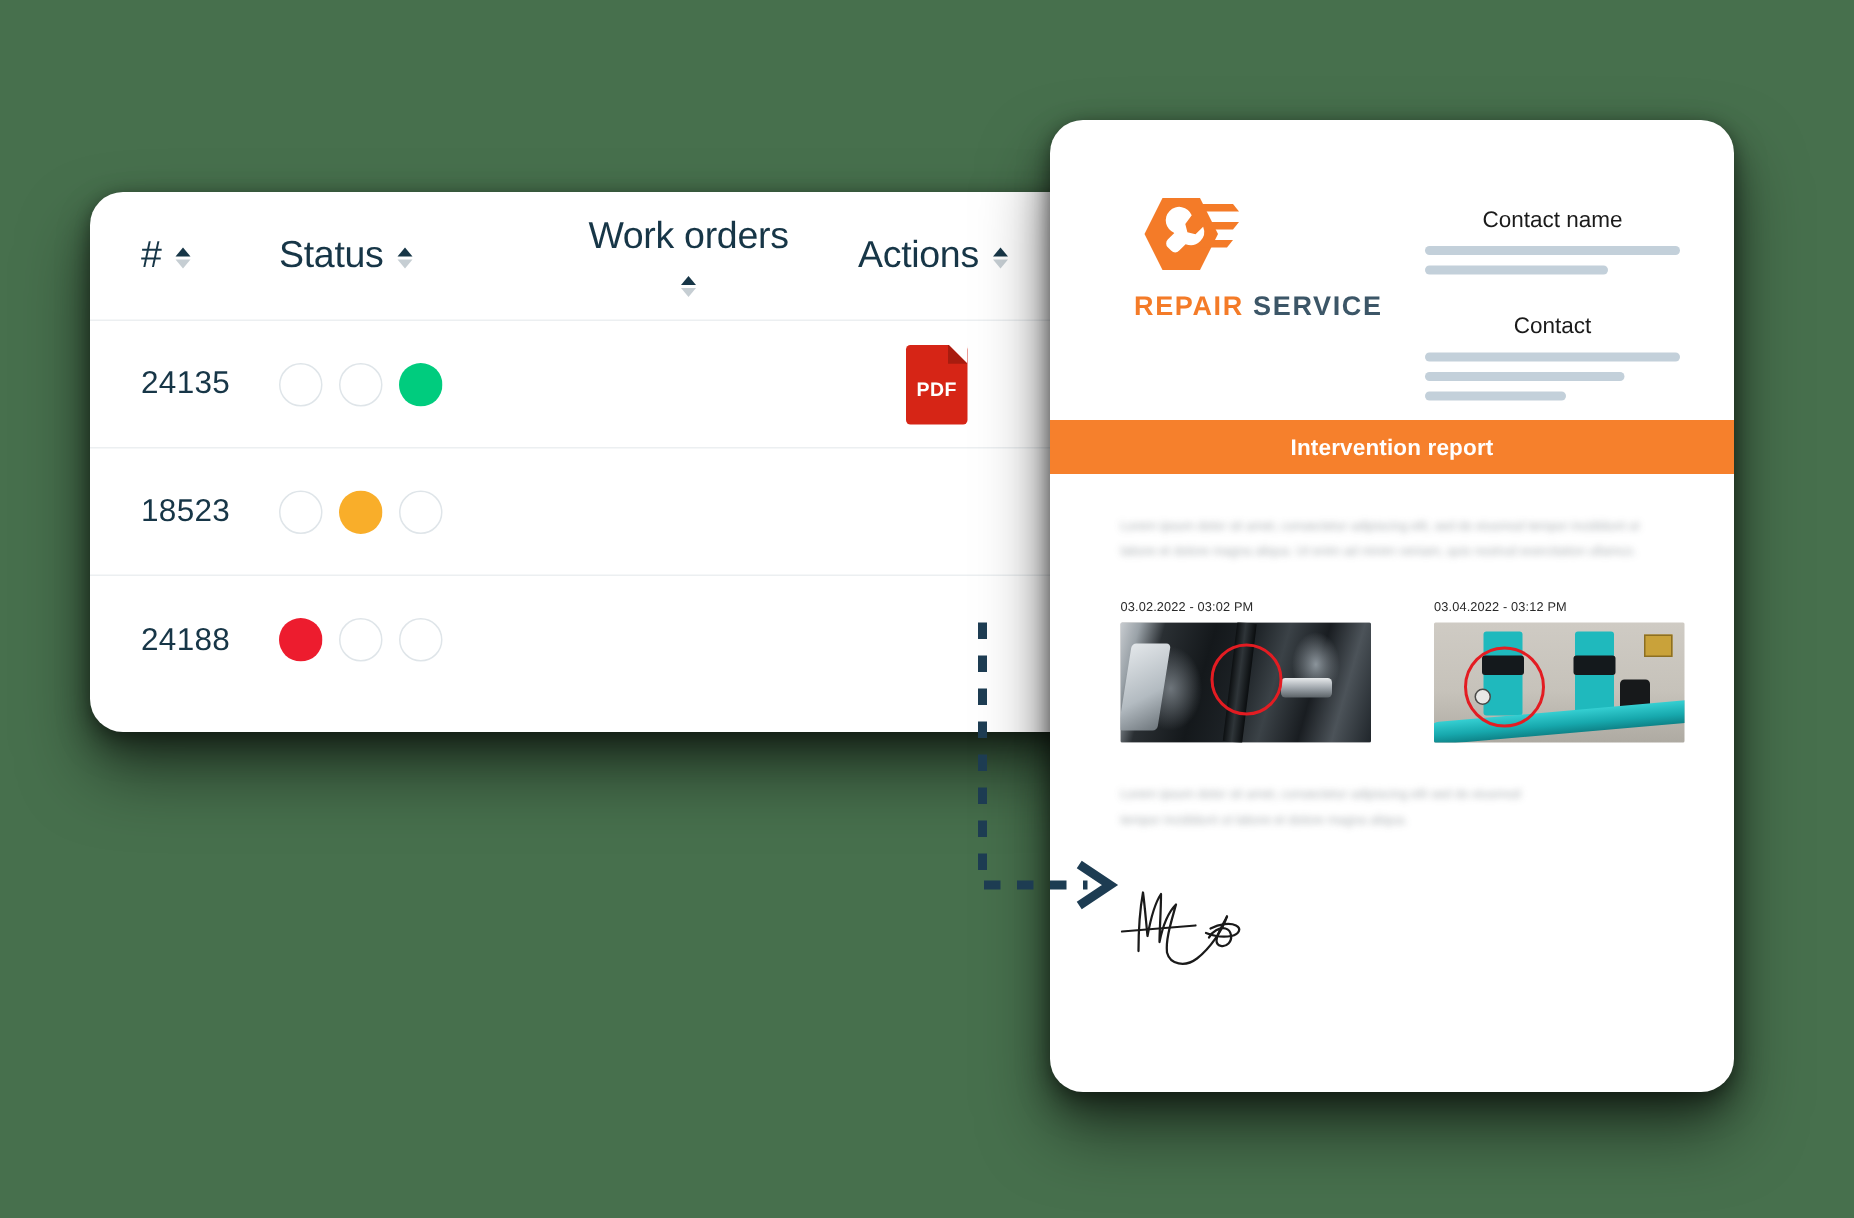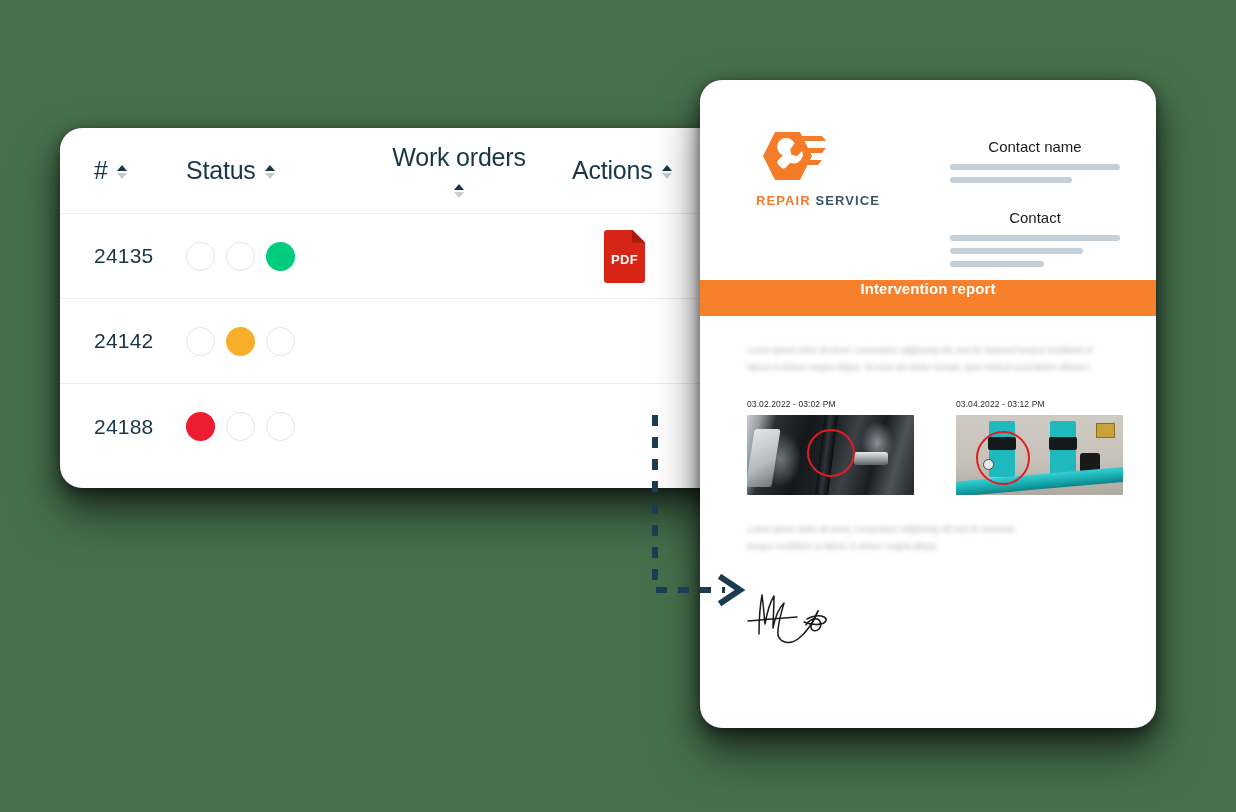--- a/index.html
+++ b/index.html
@@ -149,21 +149,21 @@
   
   .report-top {
     display: flex;
     padding: 42px 36px 0 56px;
     height: 200px;
   }
   .brand { width: 170px; padding-top: 8px; }
   .brand-mark { width: 74px; height: 52px; }
   .brand-word {
     margin-top: 7px;
-    font-size: 13px;
+    font-size: 18px;
     font-weight: bold;
     letter-spacing: 1.1px;
     white-space: nowrap;
   }
   .brand-word .w1 { color: #f47b28; }
   .brand-word .w2 { color: #3c5667; }
 
   .fields { margin-left: auto; width: 170px; padding-top: 16px; }
   .field-label {
     color: #1b1b1b;
@@ -172,21 +172,21 @@
     text-align: center;
   }
   .field-lines { display: flex; flex-direction: column; gap: 7px; }
   .field-lines .bar { height: 6px; }
   .field-block + .field-block { margin-top: 26px; }
 
   .banner {
     height: 36px;
     background: #f6802c;
     display: flex;
-    align-items: flex-start;
+    align-items: center;
     justify-content: center;
     color: #ffffff;
     font-size: 15px;
     font-weight: bold;
     letter-spacing: 0.1px;
   }
 
   .blur-para {
     padding: 26px 44px 0 47px;
     color: #9aa0a4;
@@ -376,21 +376,21 @@
       <div class="td-act">
         <span class="pdf-icon">
           <span class="fold"></span>
           <span class="fold-shade"></span>
           <span class="pdf-txt">PDF</span>
         </span>
       </div>
     </div>
 
     <div class="trow">
-      <div class="td-num">24142</div>
+      <div class="td-num">18523</div>
       <div class="td-status">
         <span class="dot"></span>
         <span class="dot on" style="background:#f9ae2a"></span>
         <span class="dot"></span>
       </div>
       <div class="td-work">
         <span class="bar bar-work"></span>
       </div>
       <div class="td-act"></div>
     </div>

